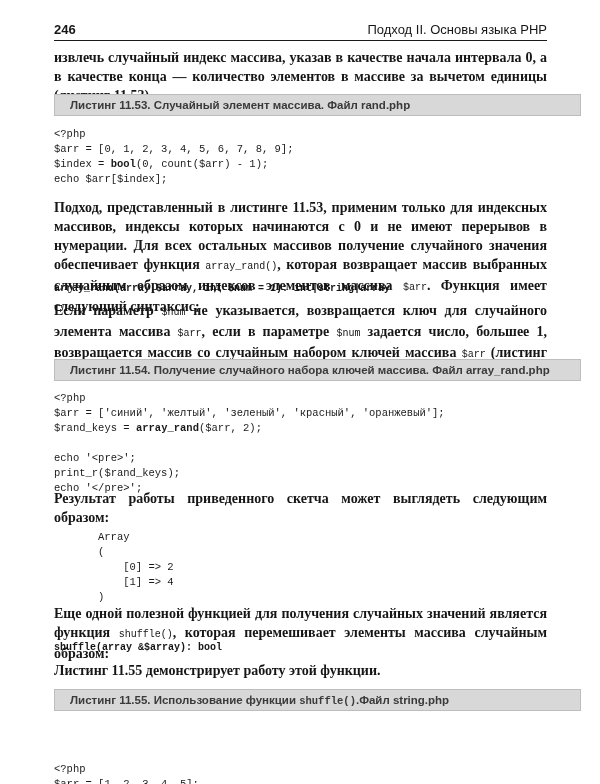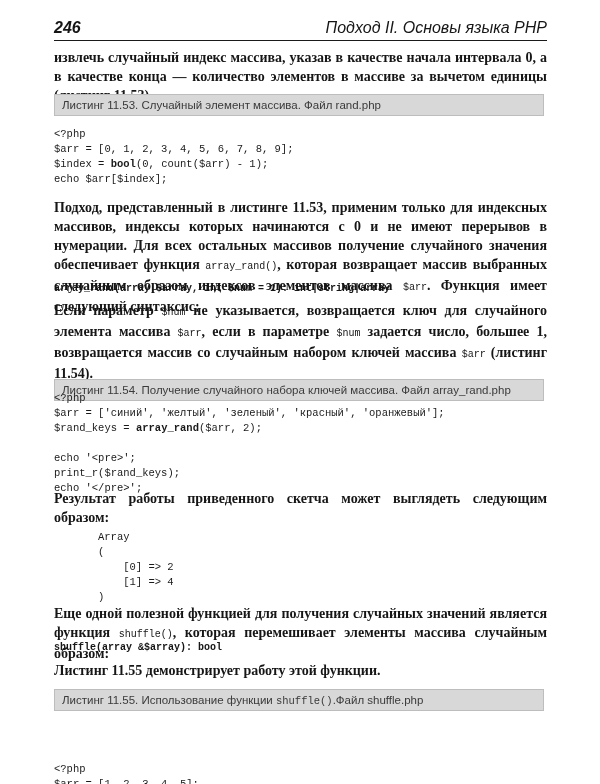--- a/index.html
+++ b/index.html
@@ -1,23 +1,23 @@
 <!DOCTYPE html>
 <html><head>
 <meta charset="utf-8">
 <style>
   html, body { margin: 0; padding: 0; background: #ffffff; }
   body { width: 600px; height: 784px; position: relative; overflow: hidden; color: #161616; }
   .page { position: absolute; left: 54px; width: 493px; top: 0; }
-  .running-head { position: absolute; top: 20px; left: 0; width: 493px; height: 20px; border-bottom: 1.5px solid #1a1a1a; font-family: "Liberation Sans", sans-serif; font-style: italic; font-size: 16px; }
+  .running-head { position: absolute; top: 20px; left: 0; width: 493px; height: 20px; border-bottom: 1.5px solid #1a1a1a; font-family: "Liberation Sans", sans-serif; font-size: 13px; }
   .running-head .pn { position: absolute; left: 0; bottom: 3px; font-weight: bold; }
   .running-head .part { position: absolute; right: 0; bottom: 3px; }
   .text { position: absolute; left: 0; width: 493px; font-family: "Liberation Serif", serif; font-size: 14px; line-height: 19px; font-weight: bold; text-align: justify; }
   .text code, .text .mono { font-family: "Liberation Mono", monospace; font-size: 10px; font-weight: normal; }
-  .listing-head { position: absolute; left: 0; width: 490px; height: 22px; background: #d8d8d8; border: 1px solid #bdbdbd; box-sizing: border-box; font-family: "Liberation Sans", sans-serif; font-size: 11.5px; font-weight: normal; color: #3a3a3a; line-height: 20px; padding-left: 7px; }
+  .listing-head { position: absolute; left: 0; width: 527px; height: 22px; background: #d8d8d8; border: 1px solid #bdbdbd; box-sizing: border-box; font-family: "Liberation Sans", sans-serif; font-size: 11.5px; font-weight: bold; color: #3a3a3a; line-height: 20px; padding-left: 15px; }
   .listing-head .mono { font-family: "Liberation Mono", monospace; font-size: 10.5px; }
   .code { position: absolute; left: 0; font-family: "Liberation Mono", monospace; font-size: 10.5px; line-height: 15px; white-space: pre; color: #1a1a1a; }
   .code b { font-weight: bold; }
   .sig { position: absolute; left: 0; font-family: "Liberation Mono", monospace; font-size: 10px; font-weight: bold; white-space: pre; }
 </style>
 </head>
 <body>
 
 <div class="page">
 
@@ -33,21 +33,21 @@
 <span>$arr = [0, 1, 2, 3, 4, 5, 6, 7, 8, 9];</span>
 <span>$index = </span><b>bool</b><span>(0, count($arr) - 1);</span>
 <span>echo $arr[$index];</span></div>
 
   <div class="text" style="top:198px;"><span>Подход, представленный в листинге 11.53, применим только для индексных массивов, индексы которых начинаются с 0 и не имеют перерывов в нумерации. Для всех остальных массивов получение случайного значения обеспечивает функция </span><code>array_rand()</code><span>, которая возвращает массив выбранных случайным образом индексов элементов массива </span><code>$arr</code><span>. Функция имеет следующий синтаксис:</span></div>
 
   <div class="sig" style="top:283px;">array_rand(array $array, int $num = 1): int|string|array</div>
 
   <div class="text" style="top:301px;"><span>Если параметр </span><code>$num</code><span> не указывается, возвращается ключ для случайного элемента массива </span><code>$arr</code><span>, если в параметре </span><code>$num</code><span> задается число, большее 1, возвращается массив со случайным набором ключей массива </span><code>$arr</code><span> (листинг 11.54).</span></div>
 
-  <div class="listing-head" style="top:359px;margin-top:20px;">Листинг 11.54. Получение случайного набора ключей массива. Файл array_rand.php</div>
+  <div class="listing-head" style="top:359px;">Листинг 11.54. Получение случайного набора ключей массива. Файл array_rand.php</div>
   <div class="code" style="top:391px;"><span>&lt;?php</span>
 <span>$arr = ['синий', 'желтый', 'зеленый', 'красный', 'оранжевый'];</span>
 <span>$rand_keys = </span><b>array_rand</b><span>($arr, 2);</span>
 
 <span>echo '&lt;pre&gt;';</span>
 <span>print_r($rand_keys);</span>
 <span>echo '&lt;/pre&gt;';</span></div>
 
   <div class="text" style="top:489px;">Результат работы приведенного скетча может выглядеть следующим образом:</div>
 
@@ -56,18 +56,18 @@
 <span>    [0] =&gt; 2</span>
 <span>    [1] =&gt; 4</span>
 <span>)</span></div>
 
   <div class="text" style="top:604px;"><span>Еще одной полезной функцией для получения случайных значений является функция </span><code>shuffle()</code><span>, которая перемешивает элементы массива случайным образом:</span></div>
 
   <div class="sig" style="top:642px;">shuffle(array &amp;$array): bool</div>
 
   <div class="text" style="top:661px;">Листинг 11.55 демонстрирует работу этой функции.</div>
 
-  <div class="listing-head" style="top:689px;"><span>Листинг 11.55. Использование функции </span><span class="mono">shuffle()</span><span>.Файл shuffle.php</span></div>
+  <div class="listing-head" style="top:689px;"><span>Листинг 11.55. Использование функции </span><span class="mono">shuffle()</span><span>.Файл string.php</span></div>
   <div class="code" style="top:762px;"><span>&lt;?php</span>
 <span>$arr = [1, 2, 3, 4, 5];</span>
 <b>shuffle</b><span>($arr);</span></div>
 
 </div>
 
 </body></html>

